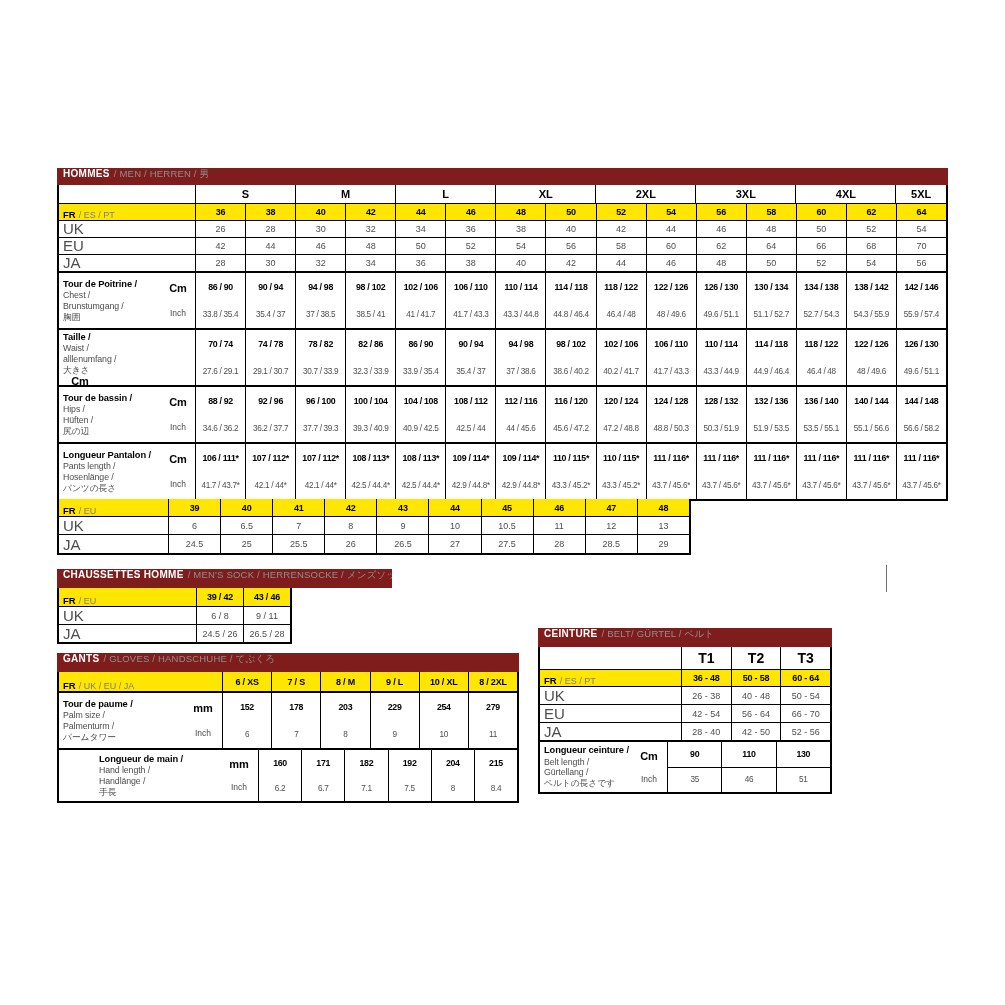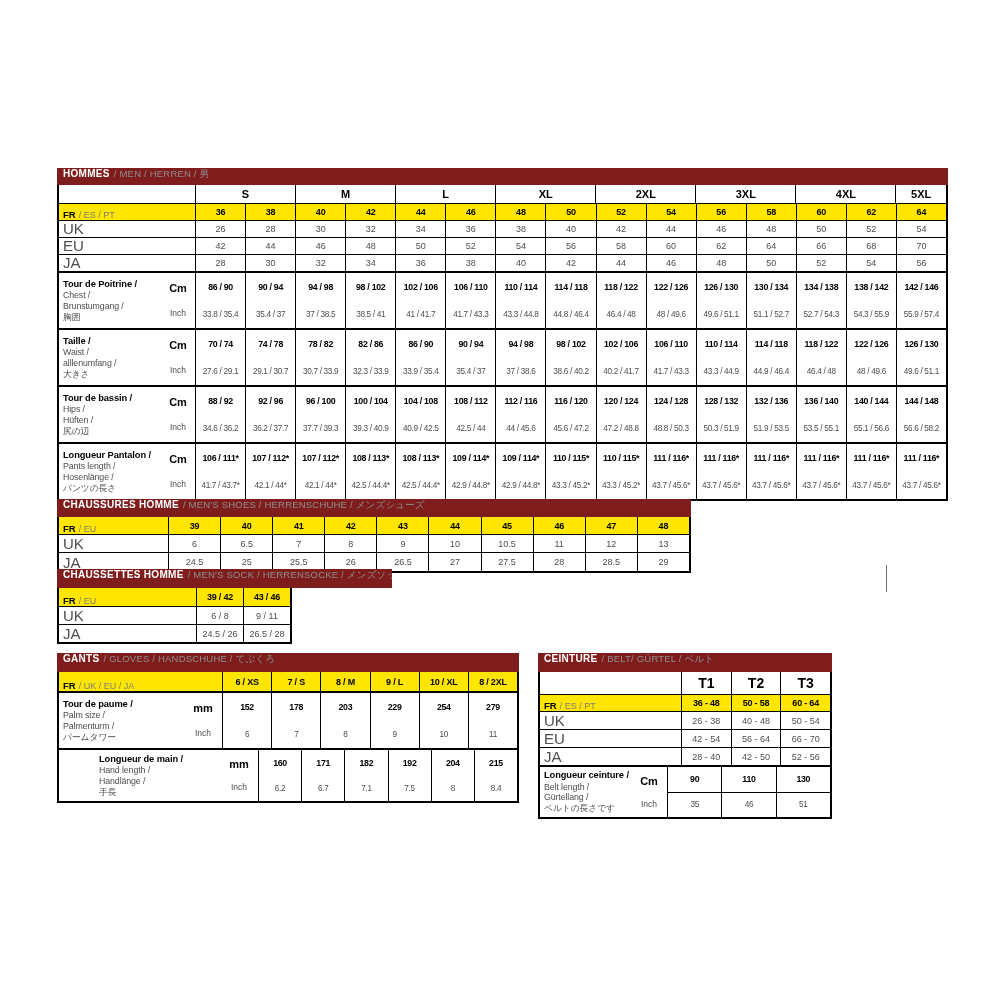--- a/index.html
+++ b/index.html
@@ -265,21 +265,21 @@
         <div class="c mv">
           <div class="top">138 / 142</div>
           <div class="bot">54.3 / 55.9</div>
         </div>
         <div class="c mv">
           <div class="top">142 / 146</div>
           <div class="bot">55.9 / 57.4</div>
         </div>
       </div>
       <div class="row m" style="height: 57px;">
-        <div class="lab" style="width: 137px;">
+        <div class="lab" style="width: 137px; flex-direction: column;">
           <div class="lines">
             <div class="l0">Taille /</div>
             <div>Waist /</div>
             <div>alllenumfang /</div>
             <div>大きさ</div>
           </div>
           <div class="units" style="width: 34px;">
             <div class="ut">Cm</div>
             <div class="ub">Inch</div>
           </div>
@@ -490,24 +490,20 @@
         </div>
         <div class="c mv">
           <div class="top">111 / 116*</div>
           <div class="bot">43.7 / 45.6*</div>
         </div>
       </div>
     </div>
 </div>
 
 <div class="wrap" id="w-shoes" style="left:57px;top:499px;width:634px;">
-  <div class="bar" style="height:18px;width:634px;">
-    <span class="p">CHAUSSURES HOMME</span>
-    <span class="s">/ MEN'S SHOES / HERRENSCHUHE / メンズシューズ</span>
-  </div>
   <div class="body">
       <div class="row yellow" style="height: 17px;">
         <div class="lab" style="width: 110px;">
           <span class="lp">FR</span>
           <span class="ls">/ EU</span>
         </div>
         <div class="c">
           <span class="bold-val">39</span>
         </div>
         <div class="c">
@@ -708,21 +704,21 @@
           <div class="bot">8</div>
         </div>
         <div class="c mv">
           <div class="top">215</div>
           <div class="bot">8.4</div>
         </div>
       </div>
     </div>
 </div>
 
-<div class="wrap" id="w-belt" style="left:538px;top:653px;width:294px;">
+<div class="wrap" id="w-belt" style="left:538px;top:628px;width:294px;">
   <div class="bar" style="height:19px;width:294px;">
     <span class="p">CEINTURE</span>
     <span class="s">/ BELT/ GÜRTEL / ベルト</span>
   </div>
   <div class="body">
       <div class="row" style="height: 22px;">
         <div class="lab" style="width: 142px;"></div>
         <div class="c">
           <span class="th-val">T1</span>
         </div>

